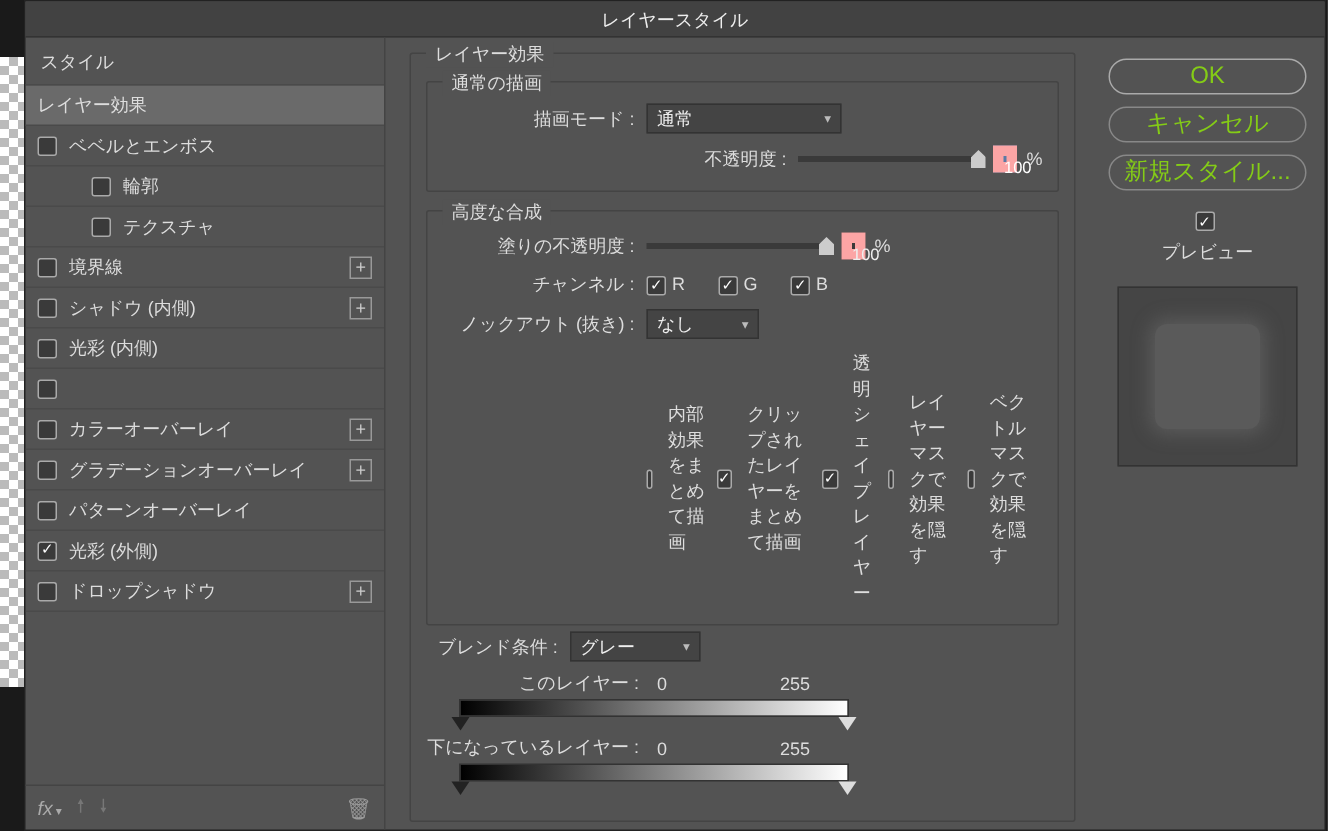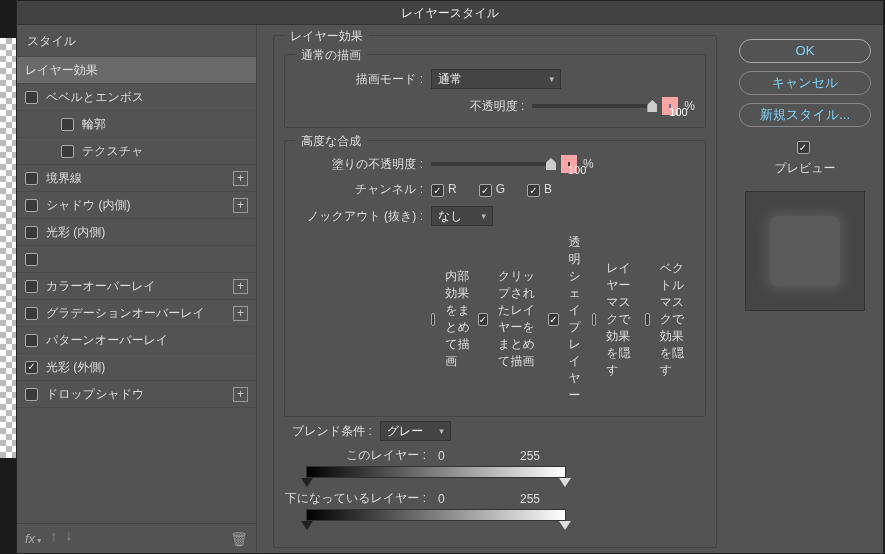--- a/index.html
+++ b/index.html
@@ -24,21 +24,21 @@
   .styles-footer .spacer { flex: 1; }
   .styles-footer .trash { color: #999; font-size: 14px; }
   
   .center { flex: 1; padding: 10px 16px 10px 16px; position: relative; }
   .fieldset { border: 1px solid #444; border-radius: 2px; margin-bottom: 12px; padding: 12px 10px 14px; position: relative; }
   .fieldset > .legend { position: absolute; top: -8px; left: 10px; background: #535353; padding: 0 6px; color: #ddd; font-size: 12px; }
   .sub-fieldset { border: 1px solid #444; border-radius: 2px; padding: 14px 10px 12px; margin-top: 6px; position: relative; }
   .sub-fieldset .legend { position: absolute; top: -8px; left: 10px; background: #535353; padding: 0 6px; color: #ddd; font-size: 12px; }
   .row { display: flex; align-items: center; margin-bottom: 8px; }
   .row .lbl { width: 136px; text-align: right; padding-right: 8px; color: #ddd; }
-  .dropdown { background: #444; border: 1px solid #333; color: #eee; height: 20px; padding: 0 6px; display: inline-flex; align-items: center; gap: 16px; min-width: 130px; justify-content: space-between; }
+  .dropdown { background: #444; border: 1px solid #333; color: #eee; height: 20px; padding: 0 6px; display: inline-flex; align-items: center; gap: 32px; min-width: 130px; justify-content: space-between; }
   .dropdown .caret { font-size: 9px; color: #bbb; }
   .dropdown.small { min-width: 62px; }
   .slider-track { width: 120px; height: 4px; background: #3a3a3a; position: relative; margin-right: 10px; }
   .slider-thumb { width: 10px; height: 12px; background: #ccc; position: absolute; top: -4px; transform: translateX(-50%); clip-path: polygon(50% 0, 100% 40%, 100% 100%, 0 100%, 0 40%); }
   .numbox { width: 16px; height: 18px; background: #3a3a3a; border: 7px solid #fca5a5; color: #eee; text-align: center; font-size: 11px; line-height: 16px; }
   .numbox.hl { background: #5a7aa5; color: #fff; }
   .unit { margin-left: 6px; color: #ddd; }
   .chk-inline { width: 13px; height: 13px; border: 1px solid #aaa; border-radius: 2px; background: #3a3a3a; display: inline-flex; align-items: center; justify-content: center; margin-right: 4px; vertical-align: middle; }
   .chk-inline.checked::after { content: "✓"; color: #fff; font-size: 10px; }
   .chan-group { display: flex; gap: 22px; align-items: center; }
@@ -49,21 +49,21 @@
   .blendif .row { margin-bottom: 6px; }
   .gradbar { width: 260px; height: 12px; background: linear-gradient(to right, #000, #fff); border: 1px solid #333; position: relative; margin-bottom: 12px; margin-left: 22px; }
   .gradbar .tri { width: 12px; height: 9px; position: absolute; bottom: -10px; border-left: 6px solid transparent; border-right: 6px solid transparent; }
   .gradbar .tri.black { border-top: 9px solid #222; left: -6px; }
   .gradbar .tri.white { border-top: 9px solid #ddd; right: -6px; }
   .blend-labels { display: flex; align-items: center; margin-bottom: 2px; }
   .blend-labels .lbl2 { width: 154px; text-align: right; padding-right: 12px; }
   .blend-labels .v1 { width: 82px; }
   
   .right { width: 150px; padding: 14px 12px 10px 6px; display: flex; flex-direction: column; gap: 8px; align-items: stretch; }
-  .btn { height: 24px; border: 1px solid #888; border-radius: 12px; background: #535353; color: #7dd3fc; text-align: center; line-height: 22px; font-size: 13px; }
+  .btn { height: 24px; border: 1px solid #888; border-radius: 12px; background: #535353; color: #84cc16; text-align: center; line-height: 22px; font-size: 16px; }
   .btn.primary { border-color: #aaa; font-weight: 500; }
   .prev-row { display: flex; align-items: center; gap: 6px; margin-top: 6px; flex-direction: column; }
   .preview-box { margin-top: 6px; width: 120px; height: 120px; background: #454545; border: 1px solid #333; align-self: center; position: relative; display:flex; align-items:center; justify-content:center; }
   .preview-box .inner { width: 70px; height: 70px; background: #5a5a5a; border-radius: 8px; box-shadow: 0 0 12px 4px rgba(120,120,120,.4); }
   
   .bg-checker { position: absolute; top: 38px; left: 0; width: 18px; height: 420px;
     background-image: linear-gradient(45deg,#bbb 25%,transparent 25%),linear-gradient(-45deg,#bbb 25%,transparent 25%),linear-gradient(45deg,transparent 75%,#bbb 75%),linear-gradient(-45deg,transparent 75%,#bbb 75%);
     background-size: 12px 12px; background-position: 0 0,0 6px,6px -6px,-6px 0; background-color: #fff; }
 </style>
 </head>

